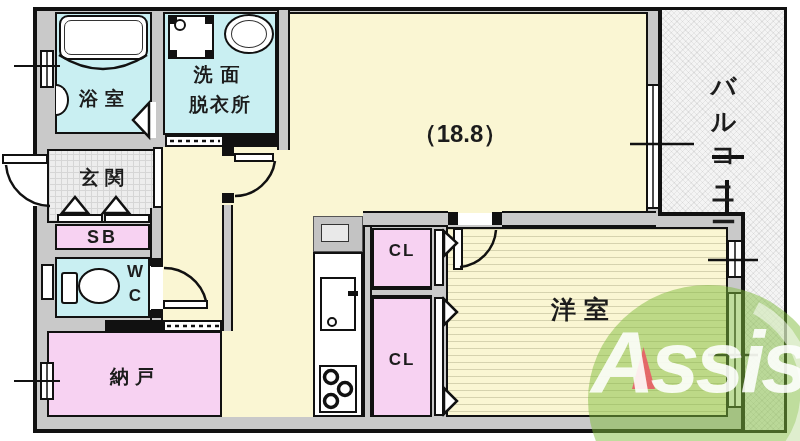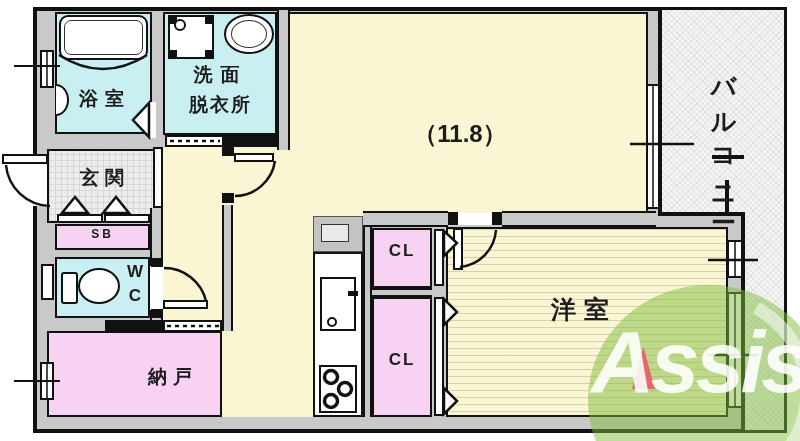--- a/index.html
+++ b/index.html
@@ -180,30 +180,30 @@
 
     <line x1="14" y1="66" x2="60" y2="66" stroke="#111" stroke-width="2"></line>
     <line x1="14" y1="381" x2="60" y2="381" stroke="#111" stroke-width="2"></line>
     <line x1="630" y1="144" x2="694" y2="144" stroke="#111" stroke-width="2.5"></line>
     <line x1="708" y1="260" x2="758" y2="260" stroke="#111" stroke-width="2.5"></line>
     <line x1="708" y1="355" x2="758" y2="355" stroke="#111" stroke-width="2.5"></line>
     <line x1="712" y1="157" x2="744" y2="157" stroke="#111" stroke-width="4"></line>
     <line x1="727" y1="180" x2="727" y2="212" stroke="#111" stroke-width="4"></line>
   </svg>
 
-  <div class="lbl" style="left:380px;top:118px;width:160px;font-size:24px;">（11.8）</div>
+  <div class="lbl" style="left:380px;top:118px;width:160px;font-size:24px;">（18.8）</div>
   <div class="lbl" id="balcony-label">バルコニー</div>
   <div class="lbl" style="left:168px;top:62px;width:105px;font-size:19px;letter-spacing:8px;">洗面</div>
   <div class="lbl" style="left:60px;top:86px;width:90px;font-size:19px;letter-spacing:7px;">浴室</div>
   <div class="lbl" style="left:52px;top:165px;width:106px;font-size:19px;letter-spacing:6px;">玄関</div>
   <div class="lbl" style="left:168px;top:92px;width:105px;font-size:19px;letter-spacing:2px;">脱衣所</div>
-  <div class="lbl" style="left:55px;top:227px;width:95px;font-size:12px;letter-spacing:3px;">SB</div>
+  <div class="lbl" style="left:55px;top:227px;width:95px;font-size:18px;letter-spacing:3px;">SB</div>
   <div class="lbl" style="left:123px;top:262px;width:24px;font-size:17px;">W</div>
   <div class="lbl" style="left:123px;top:286px;width:24px;font-size:17px;">C</div>
-  <div class="lbl" style="left:52px;top:364px;width:166px;font-size:19px;letter-spacing:6px;margin-left:38px;">納戸</div>
+  <div class="lbl" style="left:52px;top:364px;width:166px;font-size:19px;letter-spacing:6px;">納戸</div>
   <div class="lbl" style="left:374px;top:241px;width:56px;font-size:17px;letter-spacing:2px;">CL</div>
   <div class="lbl" style="left:374px;top:350px;width:56px;font-size:17px;letter-spacing:2px;">CL</div>
   <div class="lbl" style="left:504px;top:293px;width:160px;font-size:25px;letter-spacing:8px;">洋室</div>
 
   <div class="abs" id="logo-ellipse"></div>
   <svg class="overlay" viewBox="0 0 800 441">
     <path d="M 756,308 A 95,95 0 0 1 748,480" fill="none" stroke="rgba(255,255,255,0.5)" stroke-width="13"></path>
   </svg>
   <div class="abs" id="logo-red-tri"></div>
   <div class="abs" id="logo-text">Assist</div>

